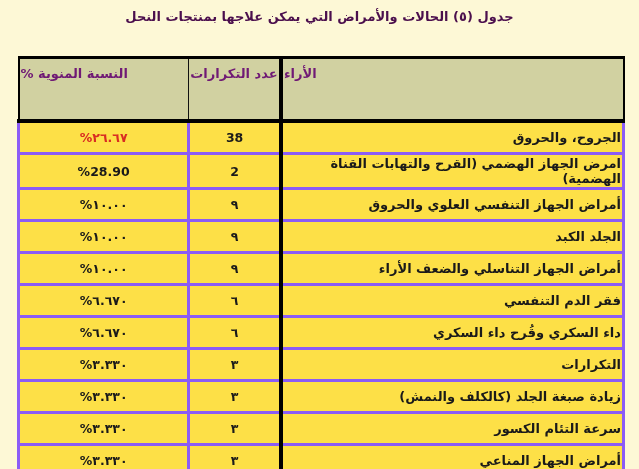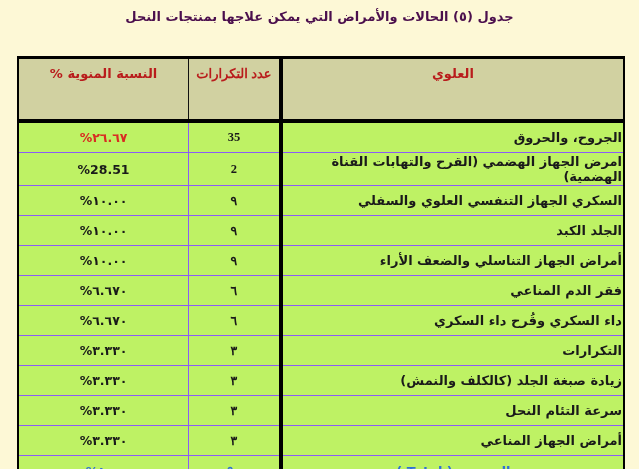--- a/index.html
+++ b/index.html
@@ -40,38 +40,38 @@
   col.c-op   { width: 342px; }
   col.c-freq { width: 92px; }
   col.c-pct  { width: 170px; }
   th {
     background: #d1d1a1;
     height: 52px;
     vertical-align: top;
     padding-top: 7px;
     font-size: 13px;
     font-weight: bold;
-    color: #b91c1c;
-    text-align: center;
+    color: #701a75;
+    text-align: left;
     border: 1px solid #111;
     border-bottom: 4px solid #000;
     white-space: nowrap;
     direction: rtl;
   }
   td {
     height: 27px;
     font-size: 13px;
     font-weight: bold;
     color: #1a1a1a;
-    border: 1px solid #8b5cf6;
+    border: 3px solid #8b5cf6;
     vertical-align: middle;
-    background: #bef264;
+    background: #fde047;
   }
   
-  .b-thick { border-right: 4px solid #000 !important; font-family: Liberation Serif, serif; }
+  .b-thick { border-right: 4px solid #000 !important; }
   td.op {
     text-align: right;
     direction: rtl;
   }
   td.num {
     text-align: center;
     direction: ltr;
     font-size: 12.5px;
   }
   td.pct-red { color: #d92c22; }
@@ -91,73 +91,73 @@
 <div class="title">جدول (٥) الحالات والأمراض التي يمكن علاجها بمنتجات النحل</div>
 
 <table class="main" dir="rtl">
   <colgroup>
     <col class="c-op">
     <col class="c-freq">
     <col class="c-pct">
   </colgroup>
   <thead>
     <tr>
-      <th>العلوي</th>
+      <th>الأراء</th>
       <th class="b-thick">عدد التكرارات</th>
       <th>النسبة المنوية %</th>
     </tr>
   </thead>
   <tbody>
     <tr>
       <td class="op">الجروح، والحروق</td>
-      <td class="num b-thick">35</td>
+      <td class="num b-thick">38</td>
       <td class="num pct-red">%٢٦.٦٧</td>
     </tr>
     <tr>
       <td class="op">امرض الجهاز الهضمي (القرح والتهابات القناة الهضمية)</td>
       <td class="num b-thick">2</td>
-      <td class="num">%28.51</td>
+      <td class="num">%28.90</td>
     </tr>
     <tr>
-      <td class="op">السكري الجهاز التنفسي العلوي والسفلي</td>
+      <td class="op">أمراض الجهاز التنفسي العلوي والحروق</td>
       <td class="num b-thick">٩</td>
       <td class="num">%١٠.٠٠</td>
     </tr>
     <tr>
       <td class="op">الجلد الكبد</td>
       <td class="num b-thick">٩</td>
       <td class="num">%١٠.٠٠</td>
     </tr>
     <tr>
       <td class="op">أمراض الجهاز التناسلي والضعف الأراء</td>
       <td class="num b-thick">٩</td>
       <td class="num">%١٠.٠٠</td>
     </tr>
     <tr>
-      <td class="op">فقر الدم المناعي</td>
+      <td class="op">فقر الدم التنفسي</td>
       <td class="num b-thick">٦</td>
       <td class="num">%٦.٦٧٠</td>
     </tr>
     <tr>
       <td class="op">داء السكري وقُرح داء السكري</td>
       <td class="num b-thick">٦</td>
       <td class="num">%٦.٦٧٠</td>
     </tr>
     <tr>
       <td class="op">التكرارات</td>
       <td class="num b-thick">٣</td>
       <td class="num">%٣.٣٣٠</td>
     </tr>
     <tr>
       <td class="op">زيادة صبغة الجلد (كالكلف والنمش)</td>
       <td class="num b-thick">٣</td>
       <td class="num">%٣.٣٣٠</td>
     </tr>
     <tr>
-      <td class="op">سرعة التئام النحل</td>
+      <td class="op">سرعة التئام الكسور</td>
       <td class="num b-thick">٣</td>
       <td class="num">%٣.٣٣٠</td>
     </tr>
     <tr>
       <td class="op">أمراض الجهاز المناعي</td>
       <td class="num b-thick">٣</td>
       <td class="num">%٣.٣٣٠</td>
     </tr>
   </tbody>
   <tfoot>

